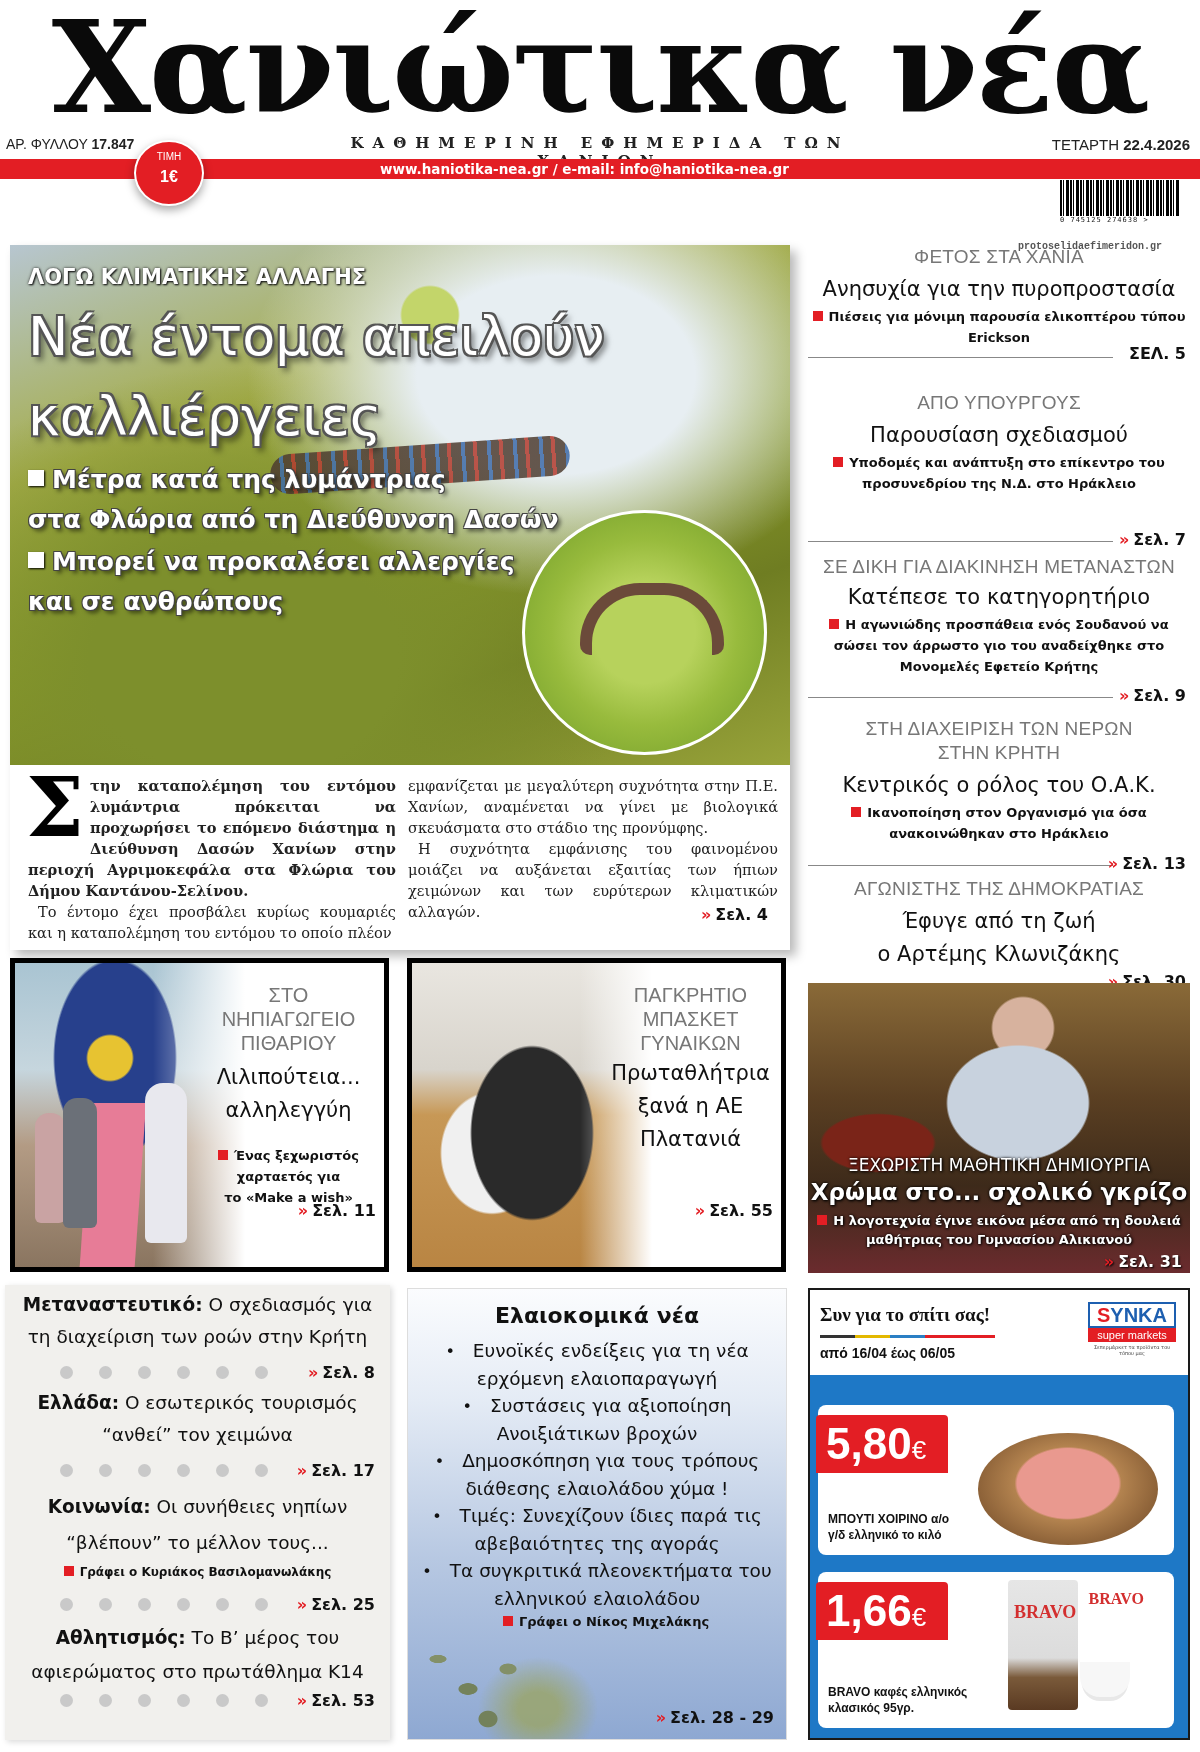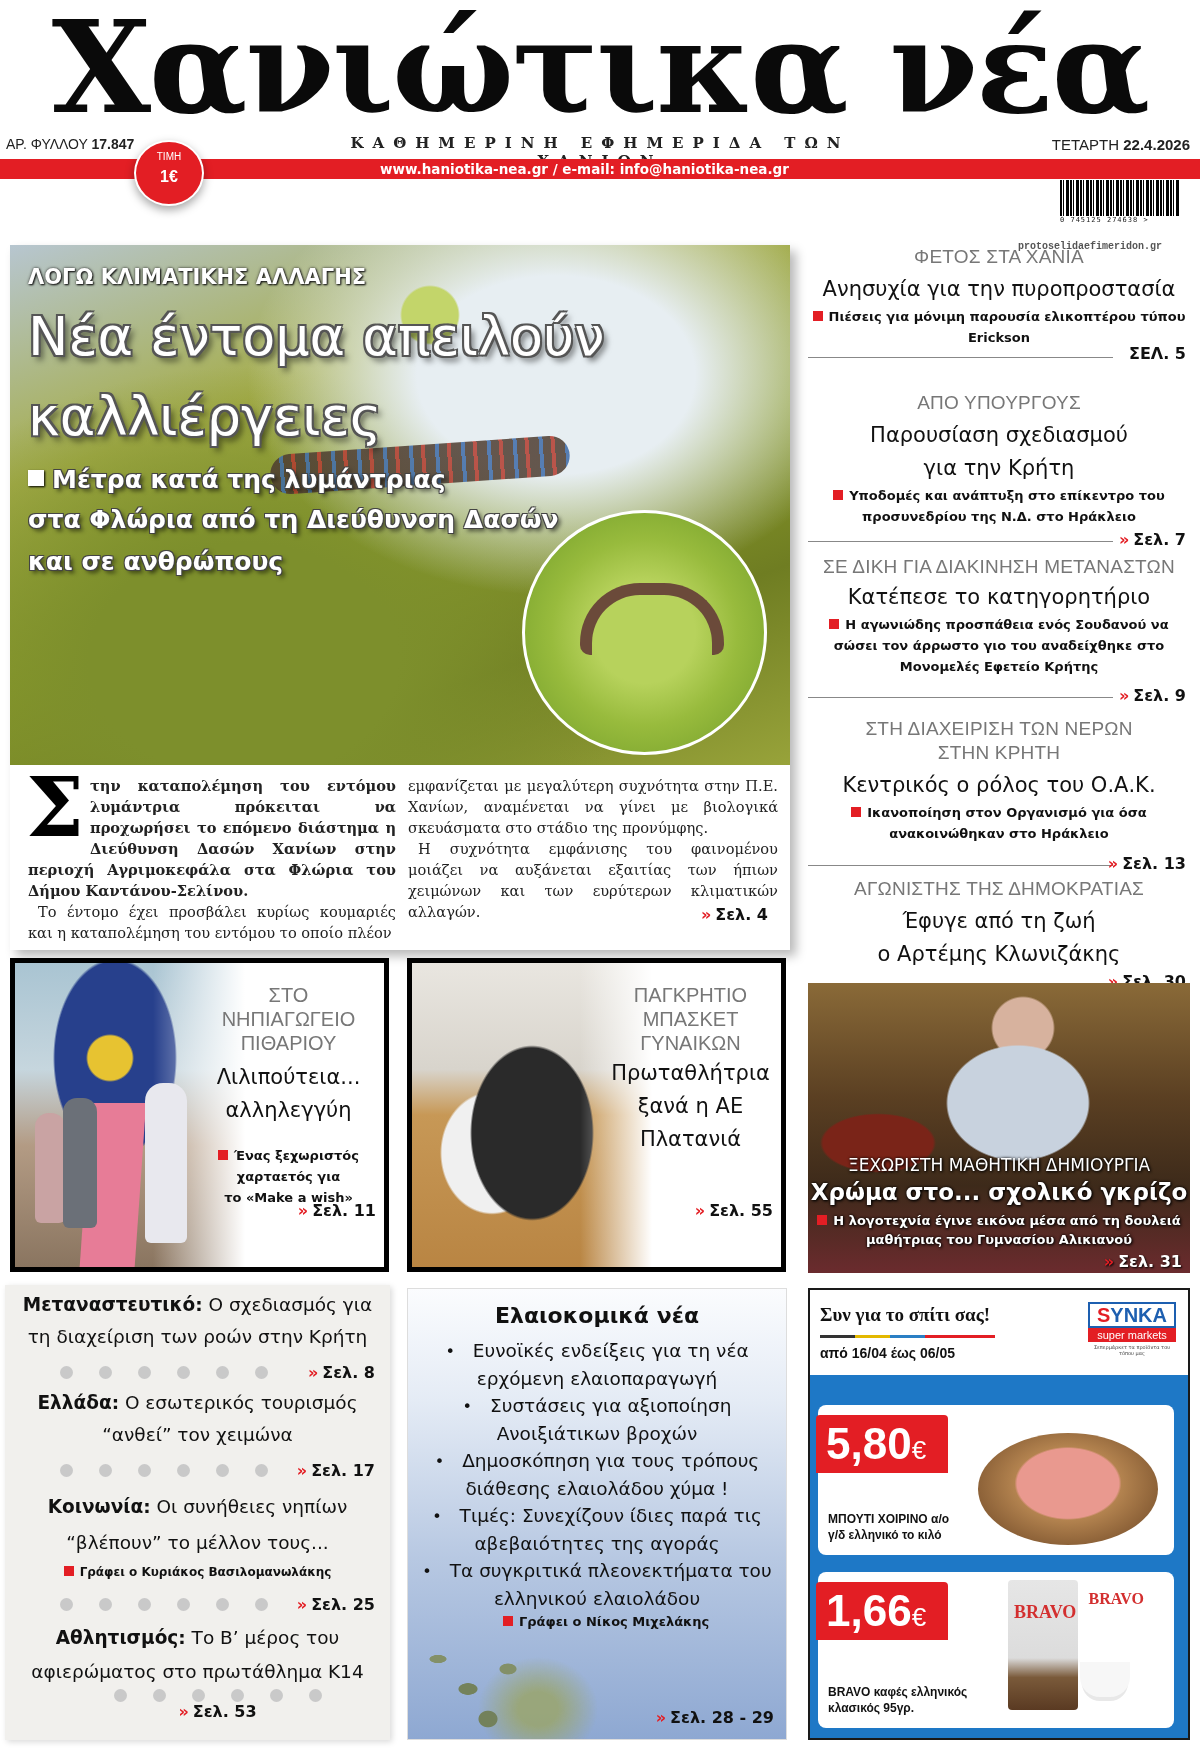--- a/index.html
+++ b/index.html
@@ -230,20 +230,21 @@
     <div class="lead-kicker">ΛΟΓΩ ΚΛΙΜΑΤΙΚΗΣ ΑΛΛΑΓΗΣ</div>
     <div class="lead-headline">
       <div>Νέα έντομα απειλούν</div>
       <div>καλλιέργειες</div>
     </div>
     <div class="lead-sub" style="top:215px;">
       <div><span class="sq"></span><span>Μέτρα κατά της λυμάντριας</span></div>
       <div>στα Φλώρια από τη Διεύθυνση Δασών</div>
     </div>
     <div class="lead-sub" style="top:297px;">
+      <div><span class="sq"></span><span>Μπορεί να προκαλέσει αλλεργίες</span></div>
       <div>και σε ανθρώπους</div>
     </div>
   </div>
   <div class="lead-body col1">
     <p class="first"><span class="dropcap">Σ</span><span class="bold">την καταπολέμηση του εντόμου λυμάντρια πρόκειται να προχωρήσει το επόμενο διάστημα η Διεύθυνση Δασών Χανίων στην περιοχή Αγριμοκεφάλα στα Φλώρια του Δήμου Καντάνου-Σελίνου.</span></p>
     <p>Το έντομο έχει προσβάλει κυρίως κουμαριές και η καταπολέμηση του εντόμου το οποίο πλέον</p>
   </div>
   <div class="lead-body col2">
     <p class="first">εμφανίζεται με μεγαλύτερη συχνότητα στην Π.Ε. Χανίων, αναμένεται να γίνει με βιολογικά σκευάσματα στο στάδιο της προνύμφης.</p>
     <p>Η συχνότητα εμφάνισης του φαινομένου μοιάζει να αυξάνεται εξαιτίας των ήπιων χειμώνων και των ευρύτερων κλιματικών αλλαγών.</p>
@@ -255,21 +256,20 @@
   <div class="story" style="height:118px;">
     <div class="kicker">ΦΕΤΟΣ ΣΤΑ ΧΑΝΙΑ</div>
     <div class="head" style="margin-top:4px;">Ανησυχία για την πυροπροστασία</div>
     <div class="sub"><span class="red-sq"></span><span>Πιέσεις για μόνιμη παρουσία ελικοπτέρου τύπου Erickson</span></div>
     <div class="rule" style="top:112px;"></div>
     <div class="page-ref" style="position:absolute;right:4px;top:98px;">ΣΕΛ. 5</div>
   </div>
   <div class="story" style="height:150px;margin-top:28px;">
     <div class="kicker">ΑΠΟ ΥΠΟΥΡΓΟΥΣ</div>
     <div class="head" style="margin-top:4px;">Παρουσίαση σχεδιασμού</div>
-    <div class="head">για την Κρήτη</div>
     <div class="sub"><span class="red-sq"></span><span>Υποδομές και ανάπτυξη στο επίκεντρο του προσυνεδρίου της Ν.Δ. στο Ηράκλειο</span></div>
     <div class="rule" style="top:150px;"></div>
     <div class="page-ref" style="position:absolute;right:4px;top:138px;"><span class="chev">»</span><span>Σελ. 7</span></div>
   </div>
   <div class="story" style="height:150px;margin-top:14px;">
     <div class="kicker">ΣΕ ΔΙΚΗ ΓΙΑ ΔΙΑΚΙΝΗΣΗ ΜΕΤΑΝΑΣΤΩΝ</div>
     <div class="head" style="margin-top:2px;">Κατέπεσε το κατηγορητήριο</div>
     <div class="sub"><span class="red-sq"></span><span>Η αγωνιώδης προσπάθεια ενός Σουδανού να σώσει τον άρρωστο γιο του αναδείχθηκε στο Μονομελές Εφετείο Κρήτης</span></div>
     <div class="rule" style="top:142px;"></div>
     <div class="page-ref" style="position:absolute;right:4px;top:130px;"><span class="chev">»</span><span>Σελ. 9</span></div>
@@ -373,21 +373,21 @@
           <span class="dot"></span>
           <span class="dot"></span>
           <span class="dot"></span>
         </div>
       <div class="pref"><span class="chev">»</span><span>Σελ. 25</span></div>
     </div>
   </div>
   <div class="brief" style="margin-top:2px;">
     <div class="line" style="line-height:34px;"><b>Αθλητισμός:</b><span> Το Β’ μέρος του</span></div>
     <div class="line" style="line-height:34px;">αφιερώματος στο πρωτάθλημα Κ14</div>
-    <div class="dots-row" style="height:22px;flex-direction:column;">
+    <div class="dots-row" style="height:22px;">
       <div class="dots">
           <span class="dot"></span>
           <span class="dot"></span>
           <span class="dot"></span>
           <span class="dot"></span>
           <span class="dot"></span>
           <span class="dot"></span>
         </div>
       <div class="pref"><span class="chev">»</span><span>Σελ. 53</span></div>
     </div>

